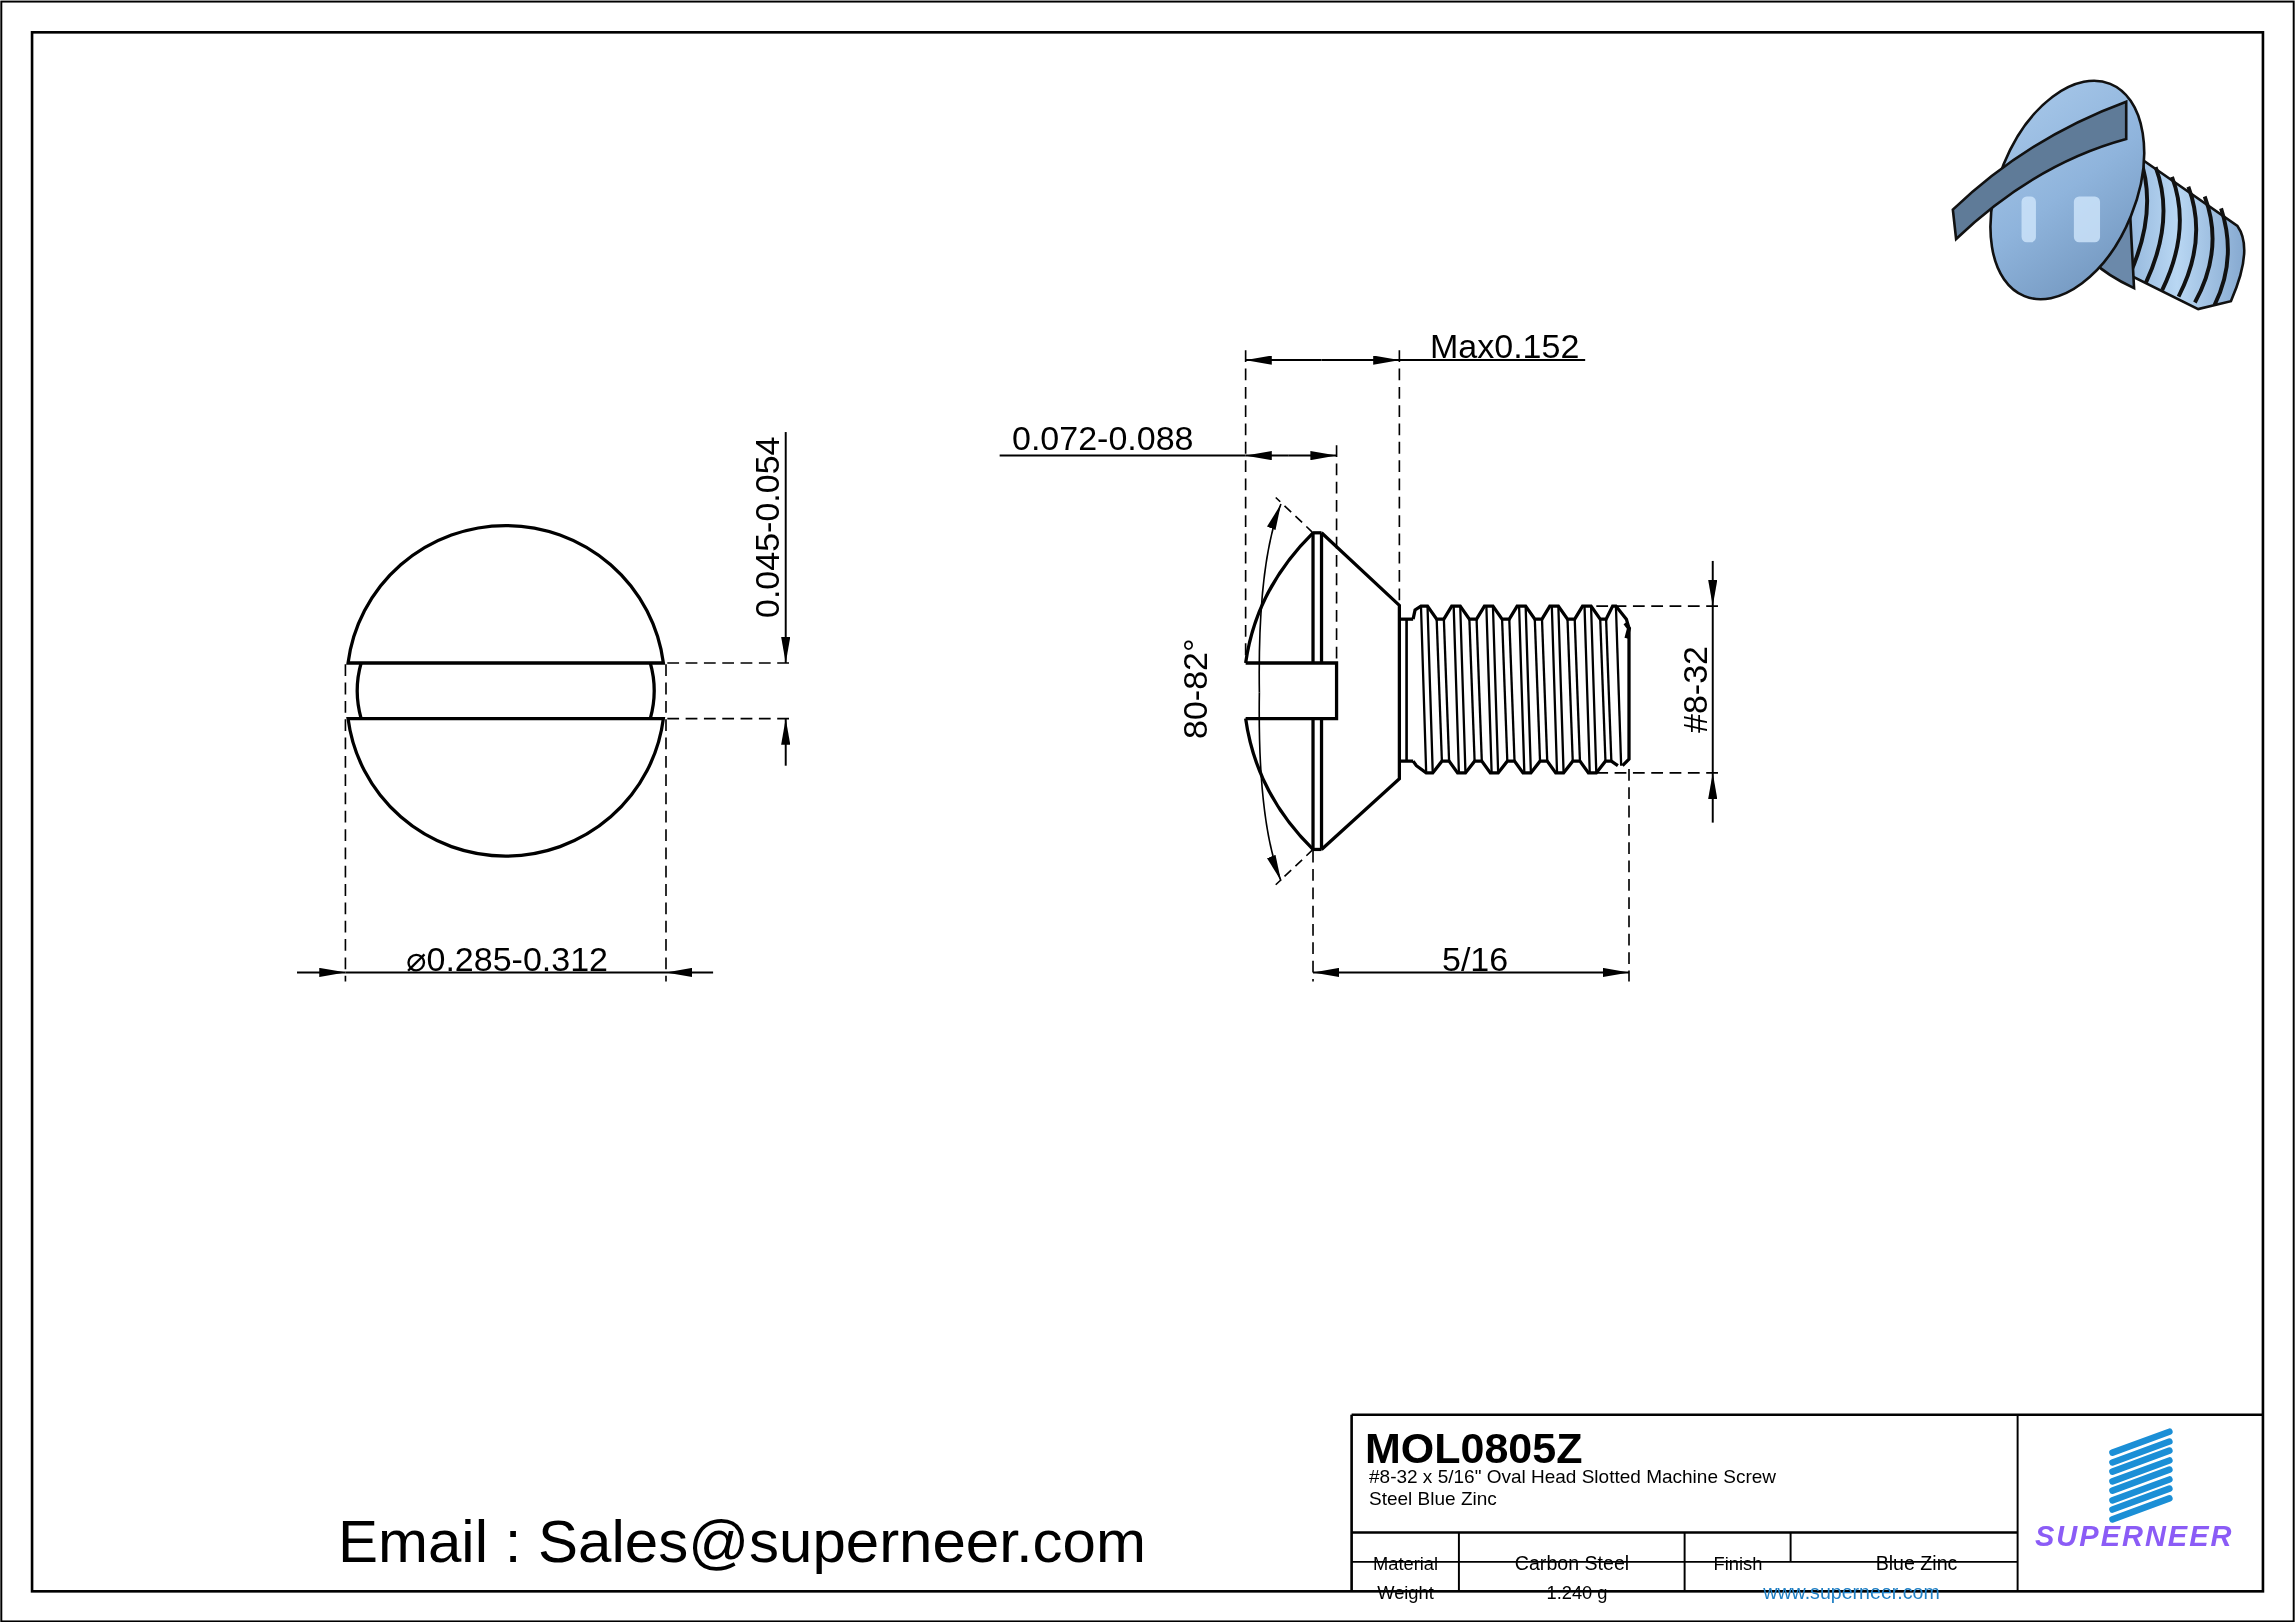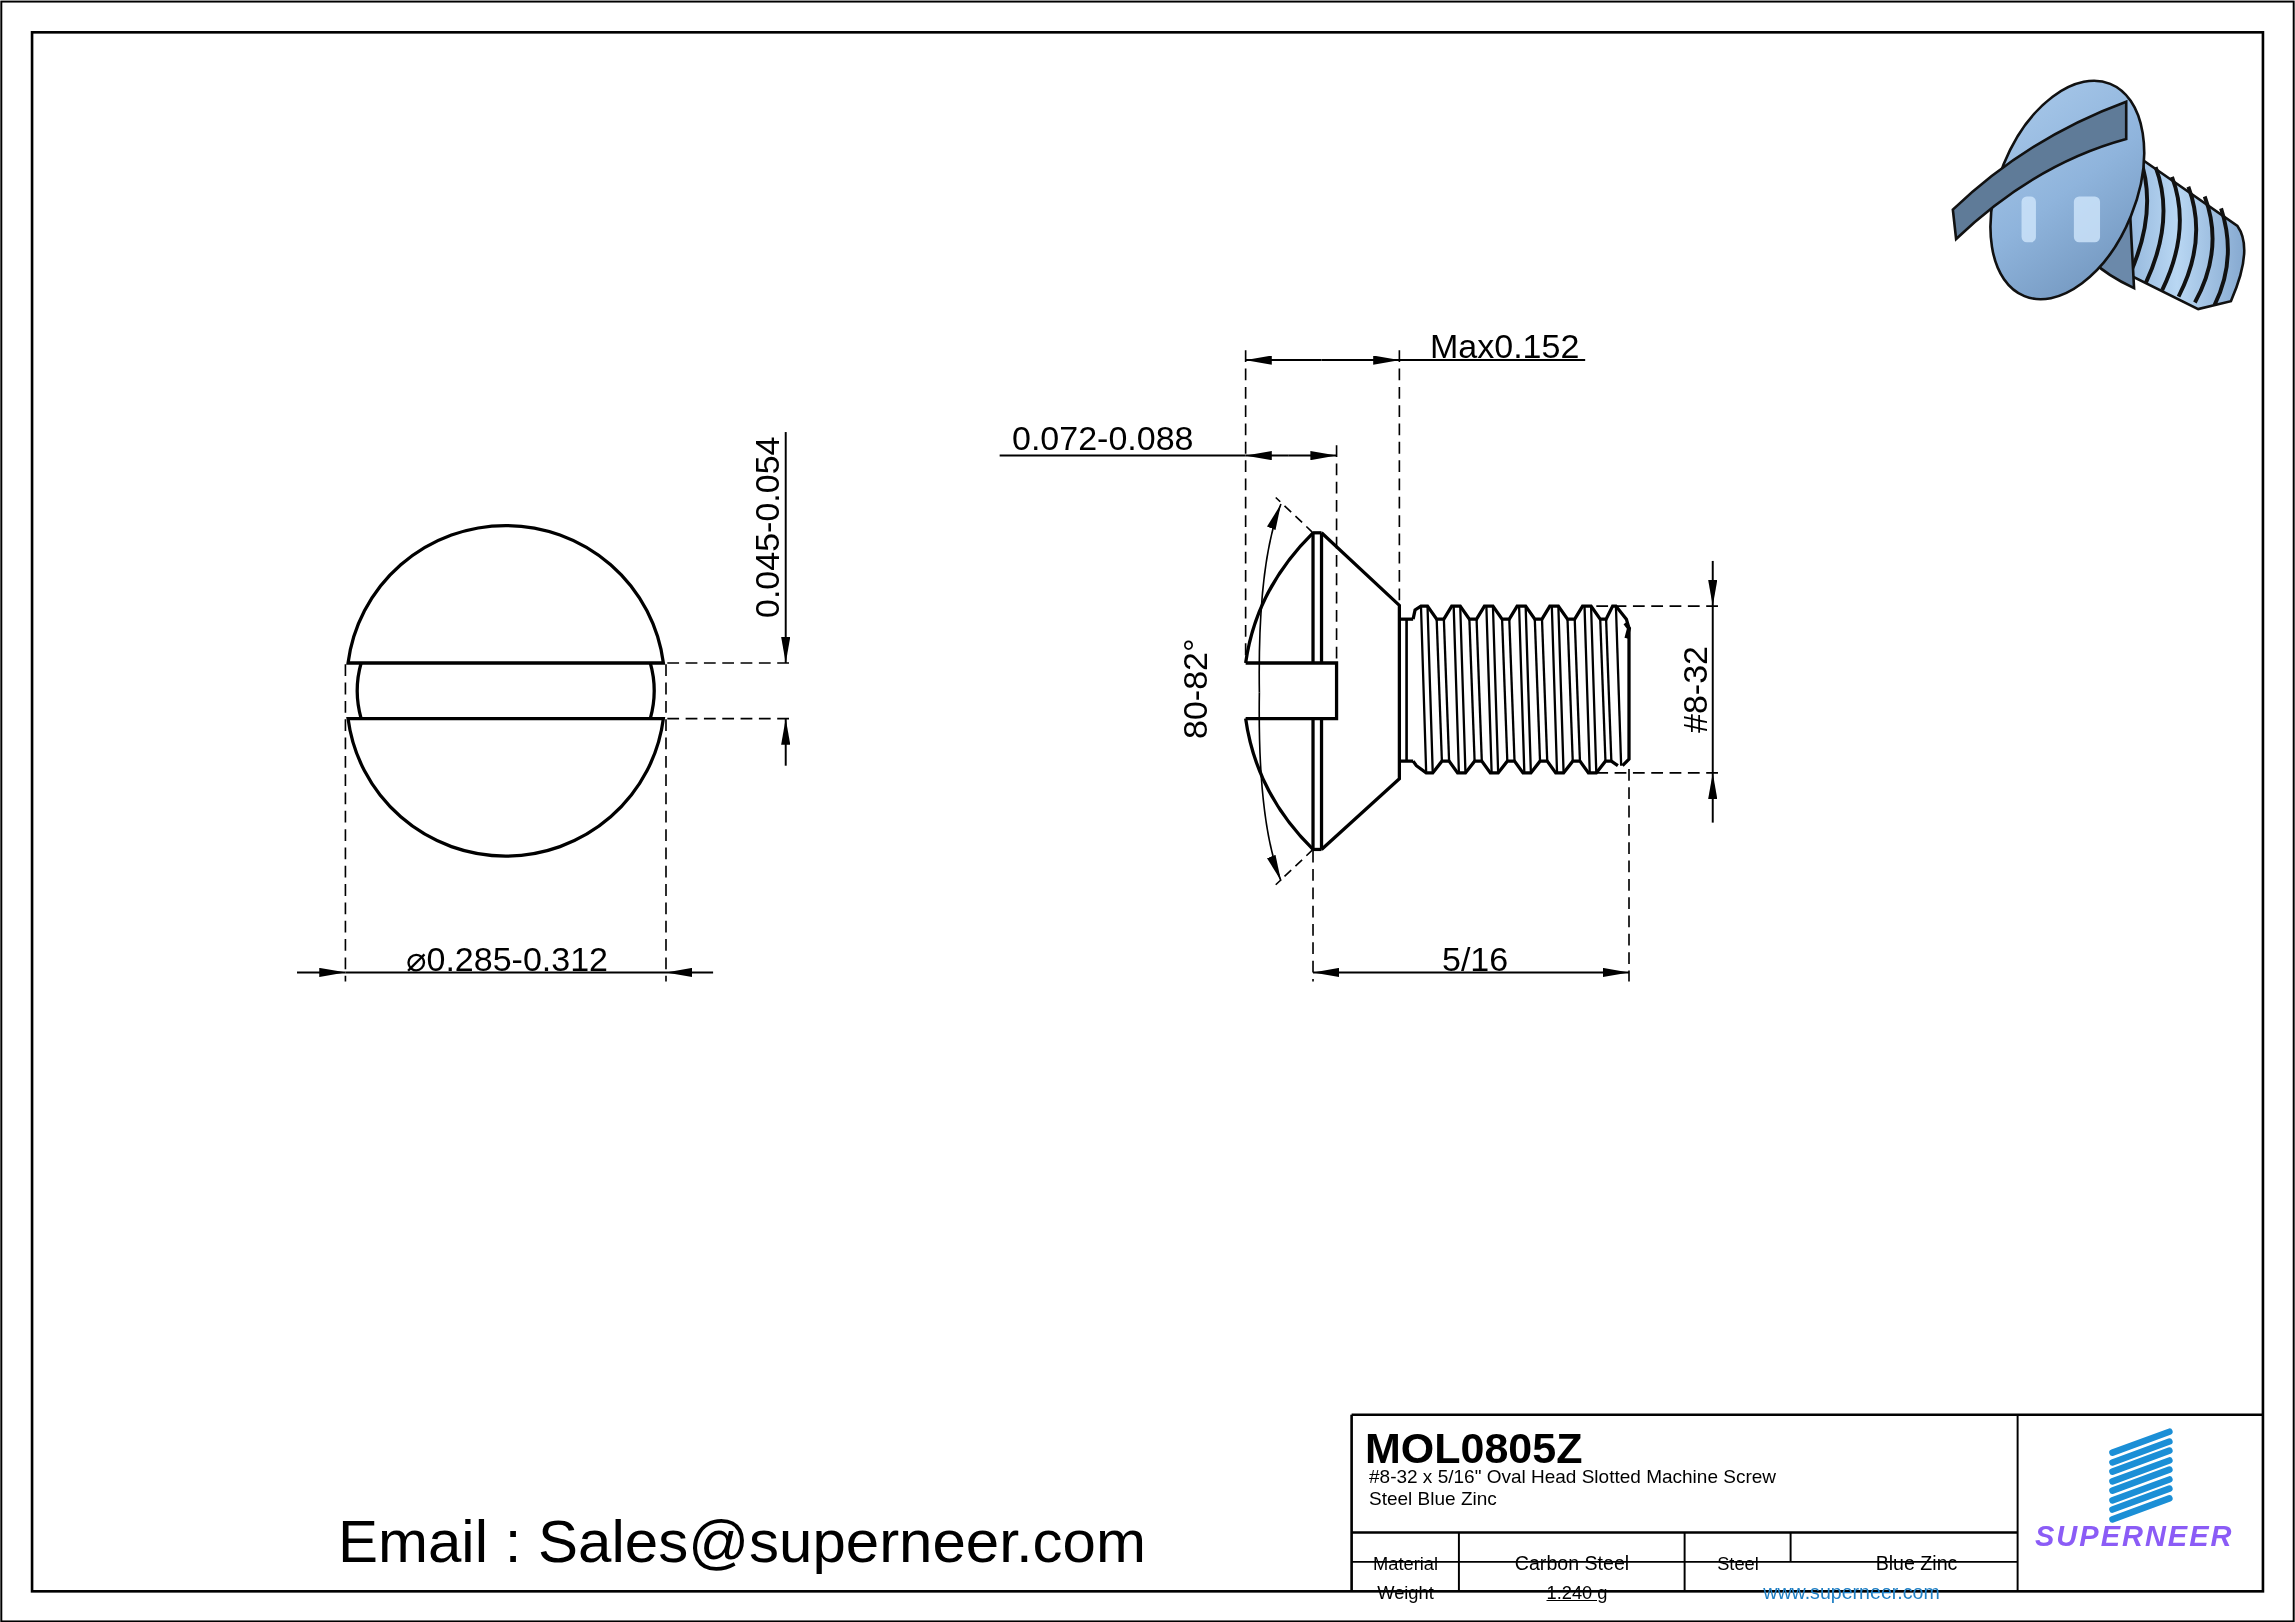--- a/index.html
+++ b/index.html
@@ -211,20 +211,20 @@
 <div class="dimtext" style="left:1442px; top:942px;">5/16</div>
 
 <div class="email">Email : Sales@superneer.com</div>
 
 <div class="tb-title">MOL0805Z</div>
 <div class="tb-sub" style="top:1467px;">#8-32 x 5/16" Oval Head Slotted Machine Screw</div>
 <div class="tb-sub" style="top:1489px;">Steel Blue Zinc</div>
 
 <div class="tb-cell" style="left:1352px; top:1533px; width:107px; height:29.4px;">Material</div>
 <div class="tb-cell" style="left:1459px; top:1533px; width:226px; height:29.4px; font-size:19.6px;">Carbon Steel</div>
-<div class="tb-cell" style="left:1685px; top:1533px; width:106px; height:29.4px;">Steel</div>
+<div class="tb-cell" style="left:1685px; top:1533px; width:106px; height:29.4px;">Finish</div>
 <div class="tb-cell" style="left:1791px; top:1533px; width:251px; height:29.4px; font-size:19.6px;">Blue Zinc</div>
 <div class="tb-cell" style="left:1352px; top:1562px; width:107px; height:29.4px;">Weight</div>
-<div class="tb-cell" style="left:1459px; top:1562px; width:236px; height:29.4px;text-decoration:underline;">1.240 g</div>
+<div class="tb-cell" style="left:1459px; top:1562px; width:236px; height:29.4px;">1.240 g</div>
 <div class="tb-cell tb-link" style="left:1685px; top:1562px; width:333px; height:29.4px; font-size:19.6px;">www.superneer.com</div>
 
 <div class="brand">SUPERNEER</div>
 
 
 </body></html>

